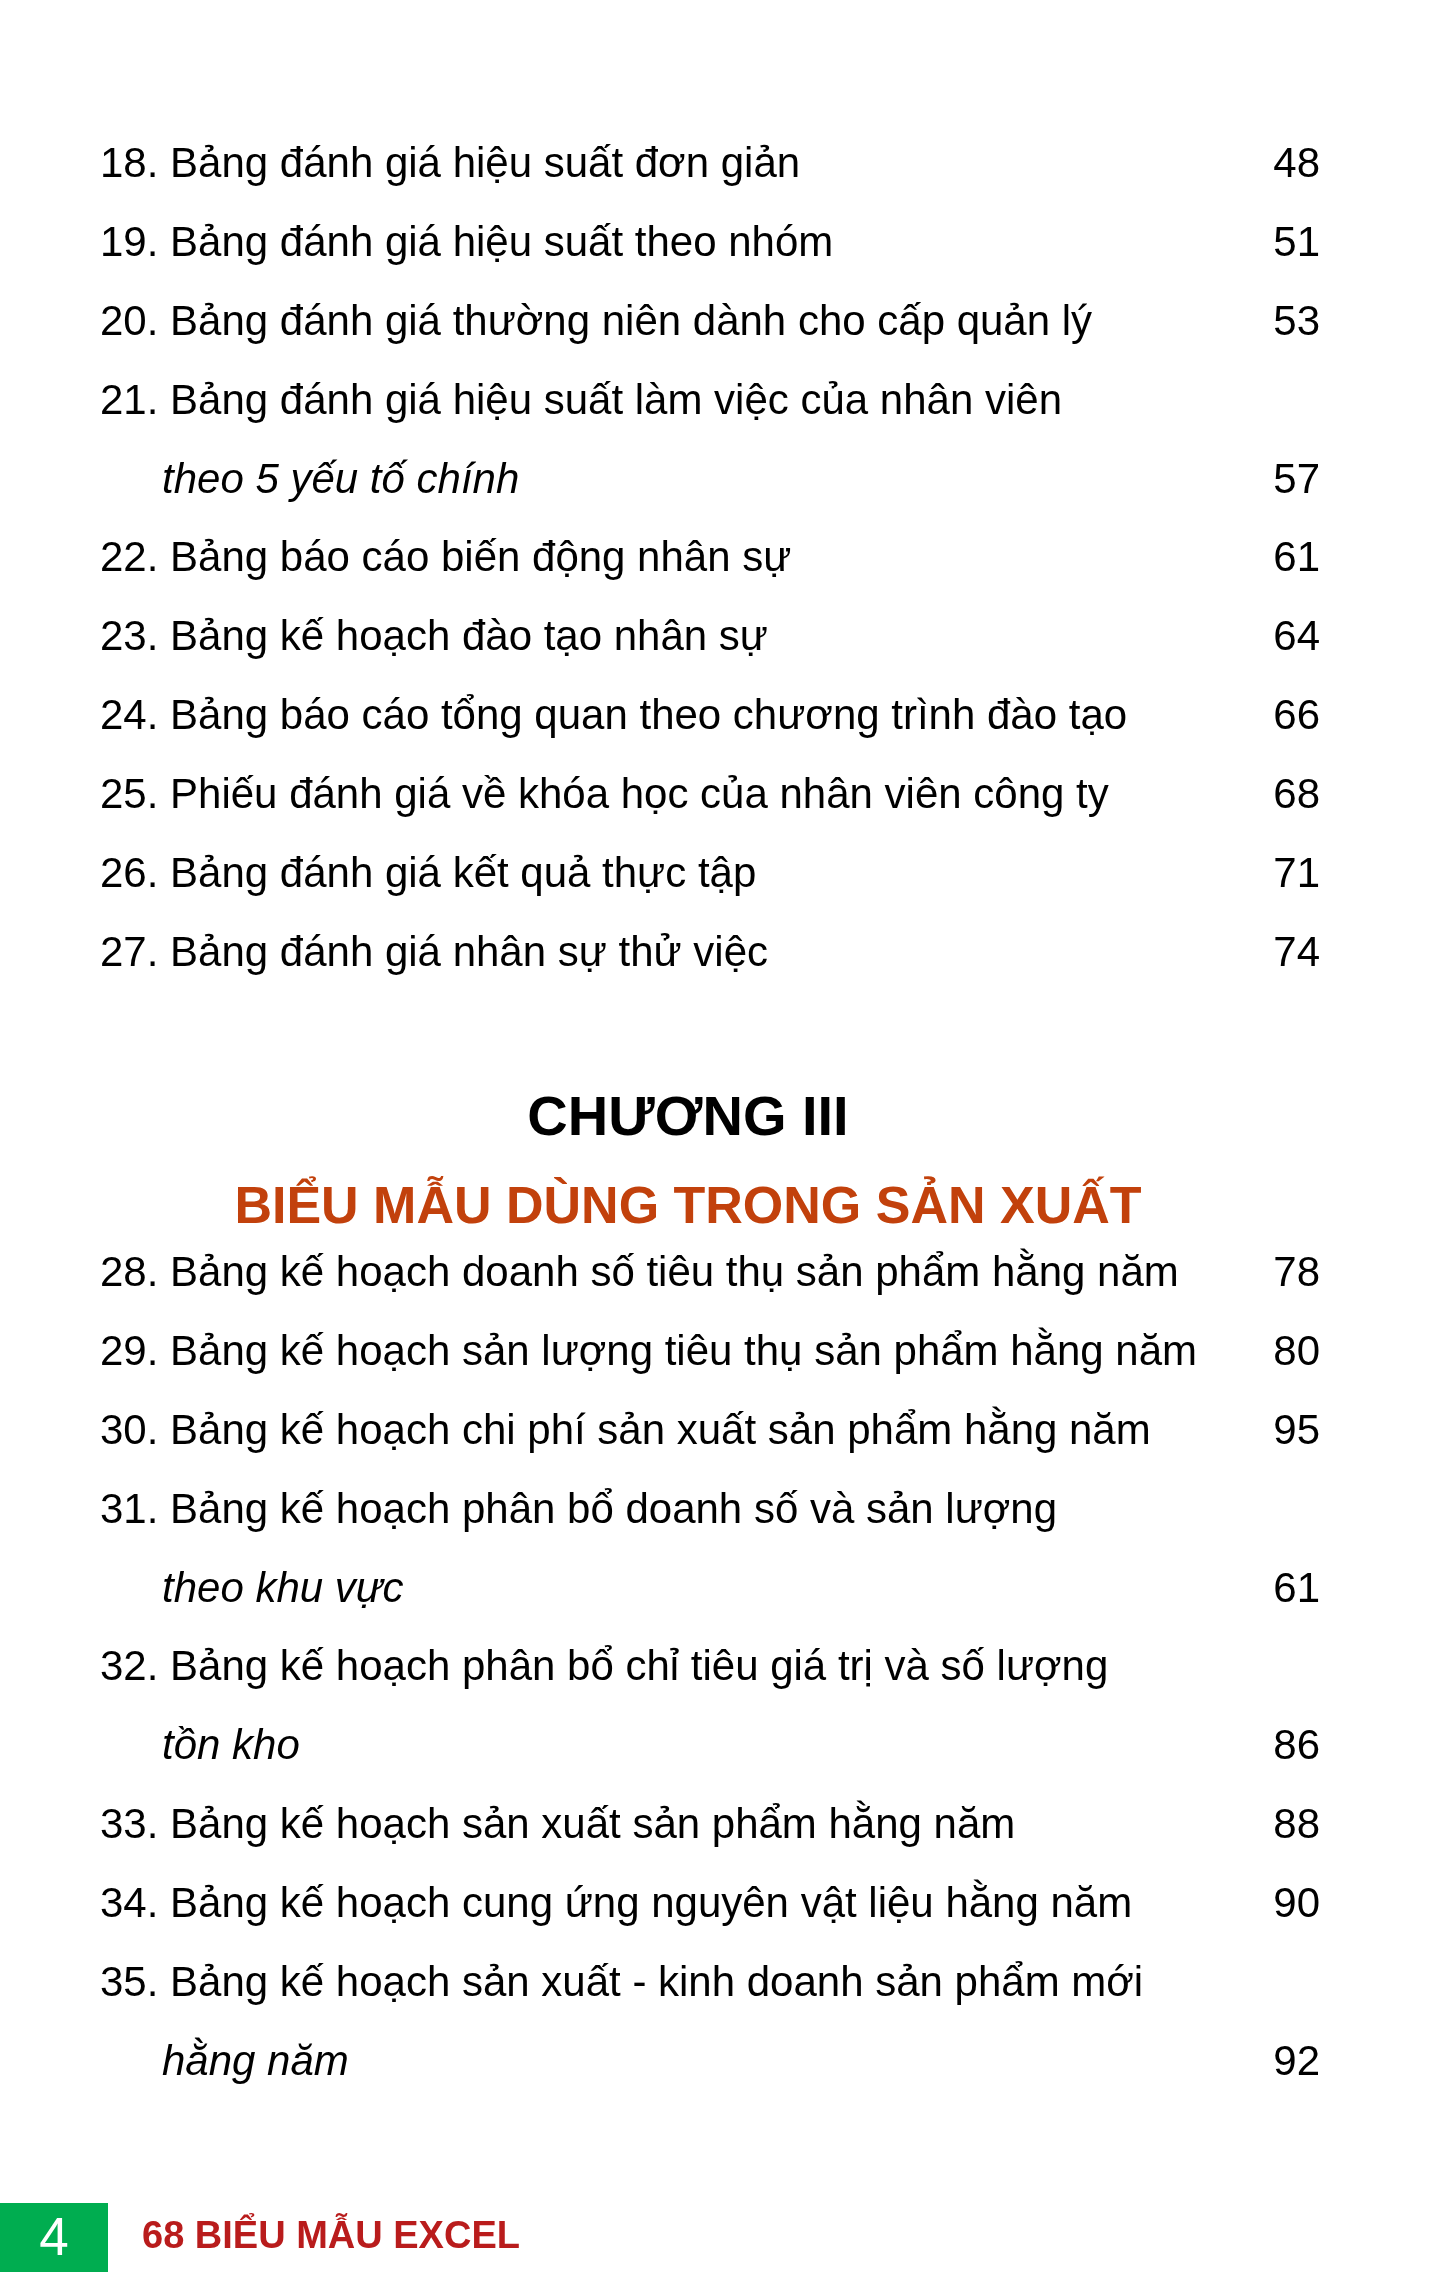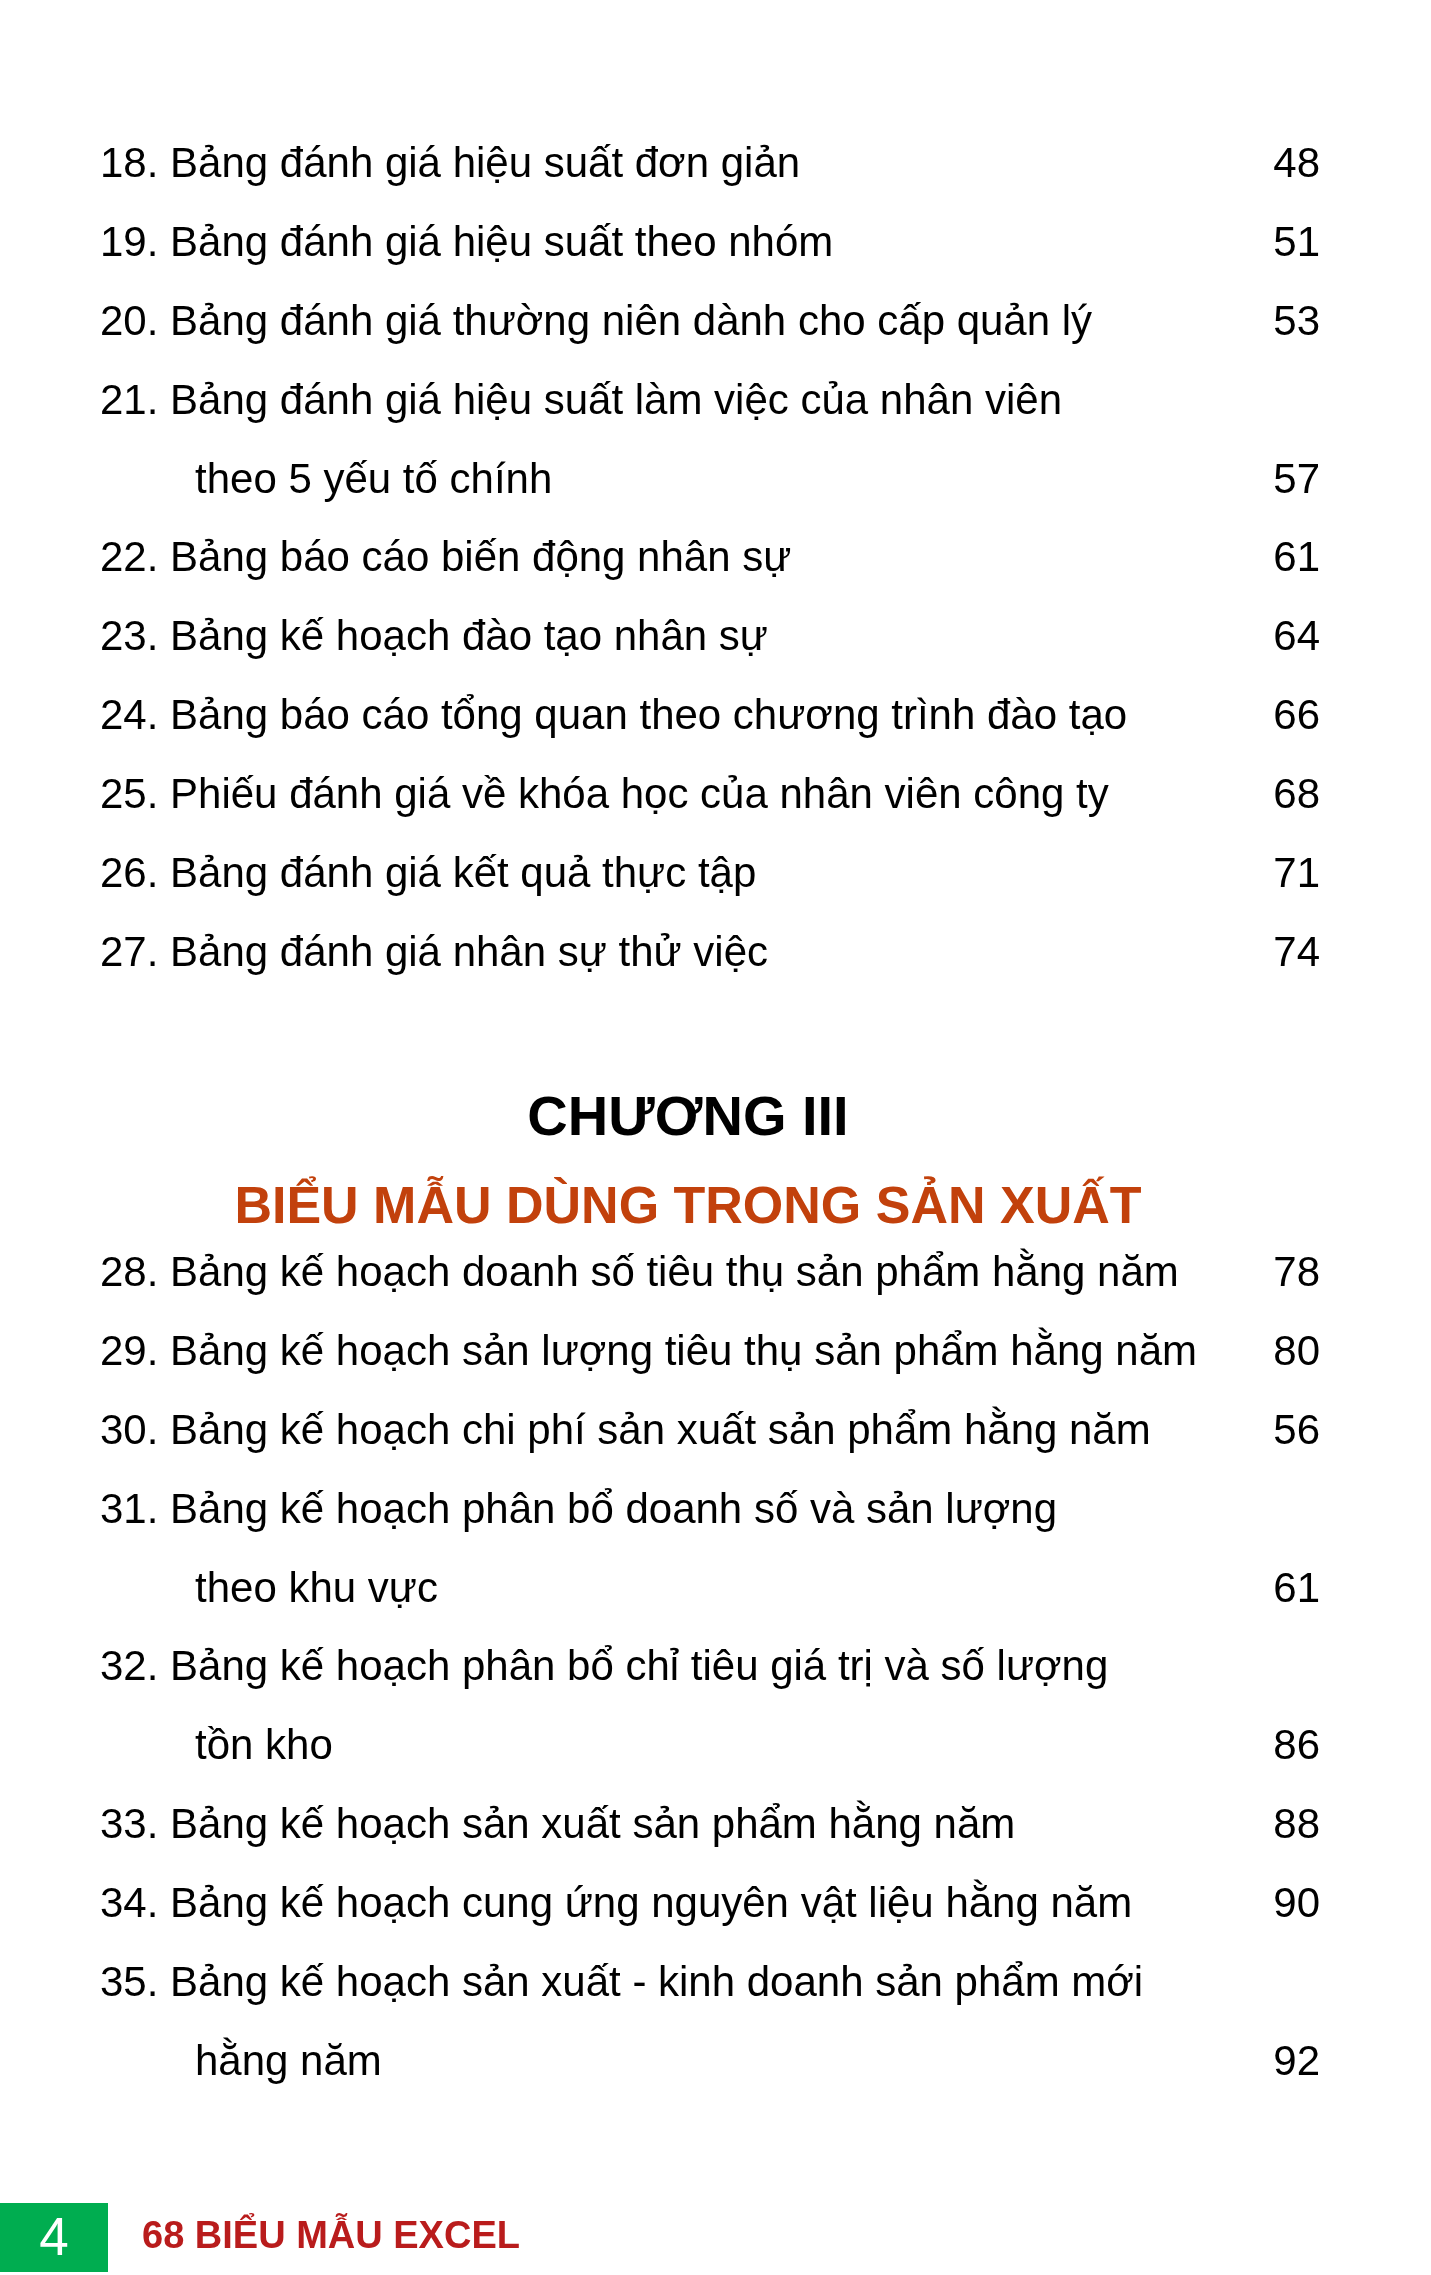--- a/index.html
+++ b/index.html
@@ -1,20 +1,20 @@
 <!DOCTYPE html>
 <html><head>
 <meta charset="utf-8">
 <style>
   html, body { margin: 0; padding: 0; background: #ffffff; }
   body { width: 1431px; height: 2275px; position: relative; overflow: hidden; font-family: "Liberation Sans", sans-serif; color: #000000; }
   .toc-section { position: absolute; left: 0; width: 1431px; }
   .toc-row { position: relative; height: 78.9px; line-height: 78.9px; font-size: 42px; white-space: nowrap; margin-left: 45px; }
   .toc-title { position: absolute; left: 55px; top: 0; }
-  .toc-row.cont .toc-title { left: 150px; }
+  .toc-row.cont .toc-title { left: 117px; font-style: italic; }
   .toc-page { position: absolute; right: 111px; top: 0; text-align: right; }
   .chapter-label { position: absolute; left: 0; width: 1376px; top: 1088px; text-align: center; font-weight: bold; font-size: 56px; line-height: 56px; color: #000000; }
   .chapter-title { position: absolute; left: 0; width: 1376px; top: 1179px; text-align: center; font-weight: bold; font-size: 52px; line-height: 52px; color: #c2410c; }
   .footer-box { position: absolute; left: 0; top: 2203px; width: 108px; height: 69px; background: #00ad50; }
   .footer-page { position: absolute; left: 0; top: 2210px; width: 108px; text-align: center; font-size: 53px; line-height: 53px; color: #ffffff; font-weight: 300; }
   .footer-title { position: absolute; left: 142px; top: 2216px; font-weight: bold; font-size: 38px; line-height: 38px; color: #b91c1c; white-space: nowrap; }
 </style>
 </head>
 <body>
 
@@ -72,21 +72,21 @@
   <div class="toc-row">
       <span class="toc-title">28. Bảng kế hoạch doanh số tiêu thụ sản phẩm hằng năm</span>
       <span class="toc-page">78</span>
     </div>
   <div class="toc-row">
       <span class="toc-title">29. Bảng kế hoạch sản lượng tiêu thụ sản phẩm hằng năm</span>
       <span class="toc-page">80</span>
     </div>
   <div class="toc-row">
       <span class="toc-title">30. Bảng kế hoạch chi phí sản xuất sản phẩm hằng năm</span>
-      <span class="toc-page">56</span>
+      <span class="toc-page">95</span>
     </div>
   <div class="toc-row">
       <span class="toc-title">31. Bảng kế hoạch phân bổ doanh số và sản lượng</span>
       <span class="toc-page"></span>
     </div>
   <div class="toc-row cont">
       <span class="toc-title">theo khu vực</span>
       <span class="toc-page">61</span>
     </div>
   <div class="toc-row">

